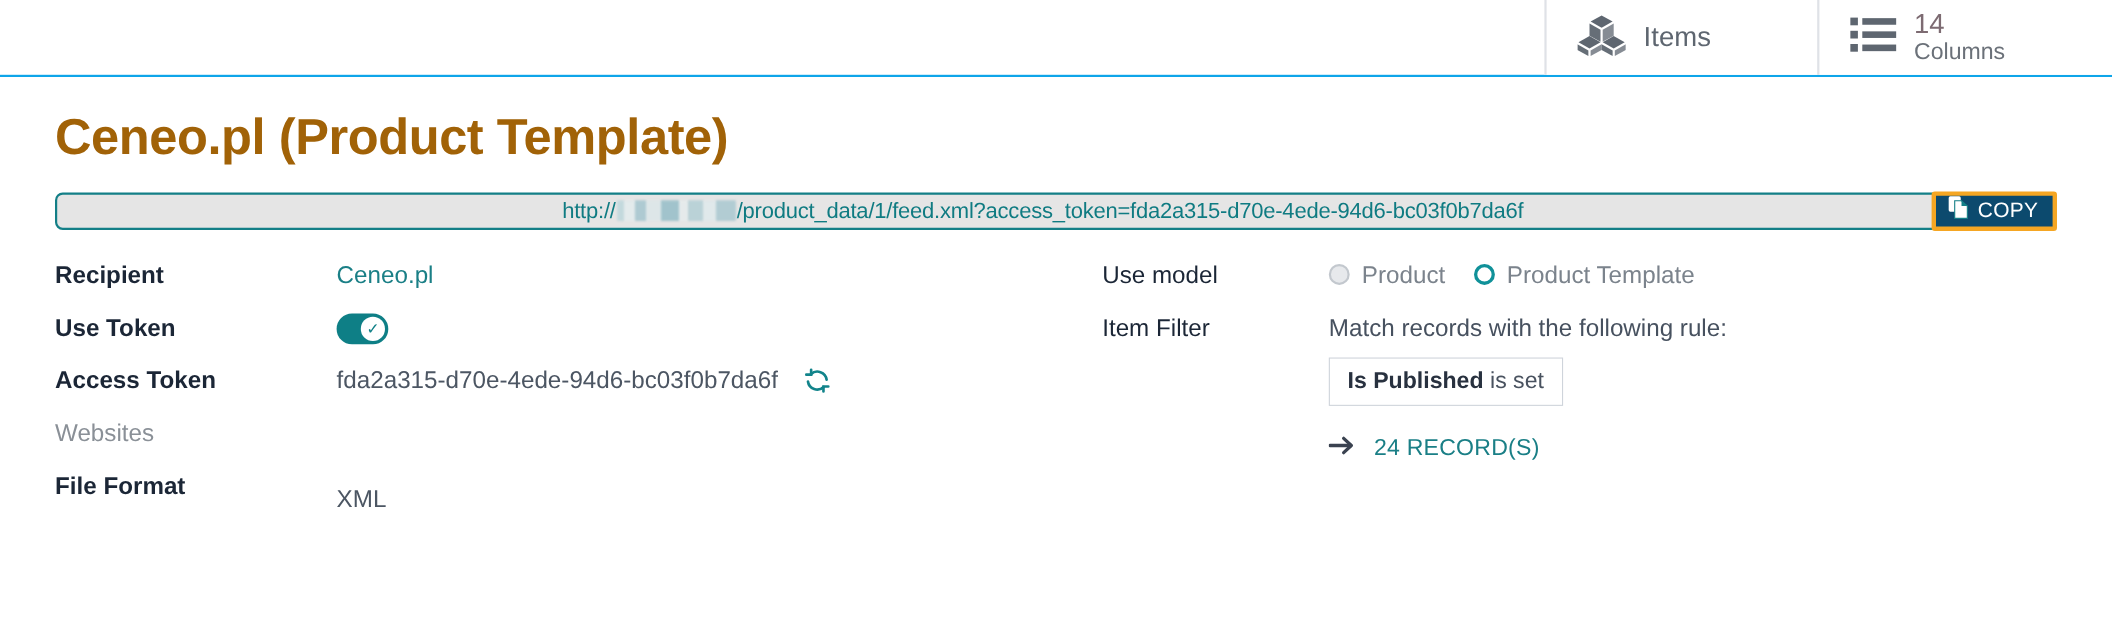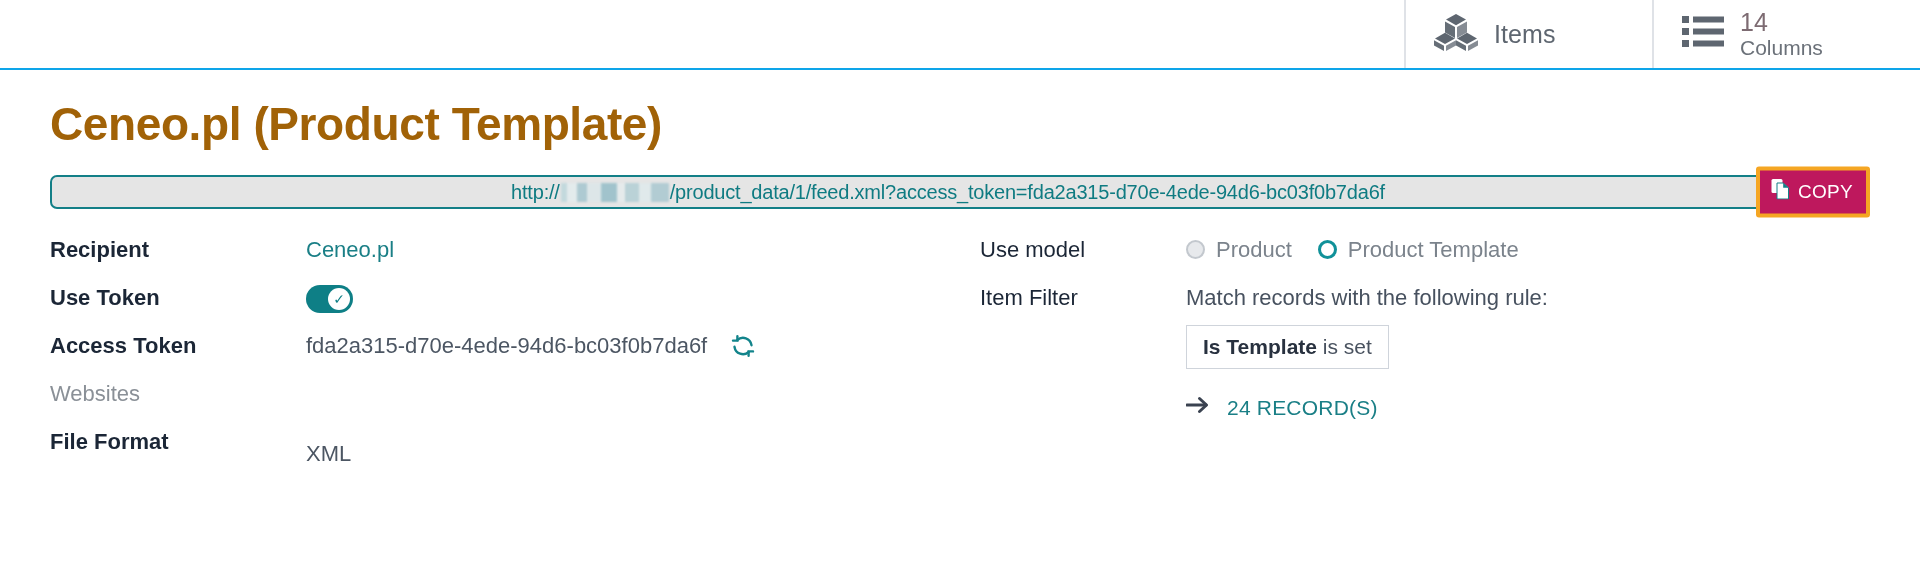--- a/index.html
+++ b/index.html
@@ -116,38 +116,39 @@
         rgba(220,235,238,.6) 78px 90px,
         rgba(165,198,207,.8) 90px 108px);
     filter: blur(1.1px);
     border-radius: 1px;
   }
   .copy-btn {
     position: absolute;
     right: 0;
     top: 50%;
     transform: translateY(-50%);
-    background: #be185d;
+    background: #0c4a6e;
     color: #ffffff;
     border: 4px solid #f5a623;
     border-radius: 3px;
-    height: 51px;
+    height: 36px;
     display: flex;
     align-items: center;
     gap: 7px;
     padding: 0 13px 0 11px;
     font-size: 19px;
     letter-spacing: 0.3px;
     cursor: pointer;
     box-sizing: border-box;
   }
 
   
   .form-grid {
     display: flex;
+    gap: 22px;
   }
   .col-left { width: 930px; flex: none; }
   .col-right { flex: 1; }
 
   .frow {
     display: flex;
     align-items: flex-start;
     min-height: 48px;
   }
   .flabel {
@@ -408,21 +409,21 @@
           </div>
         </div>
       </div>
 
       <div class="frow" style="align-items:flex-start;">
         <div class="rlabel">Item Filter</div>
         <div class="fvalue">
           <div class="filter-lead">Match records with the following rule:</div>
 
           <div class="rule-chip">
-            <b>Is Template</b>
+            <b>Is Published</b>
             <span>is set</span>
           </div>
 
           <div class="records-row">
             <span>
               <svg width="24" height="20" viewBox="0 0 24 20" fill="none" stroke="#3a4250" stroke-width="3" stroke-linecap="round" stroke-linejoin="round">
                 <path d="M1 10 H20"></path>
                 <path d="M13.5 3.5 L20.5 10 L13.5 16.5"></path>
               </svg>
             </span>

